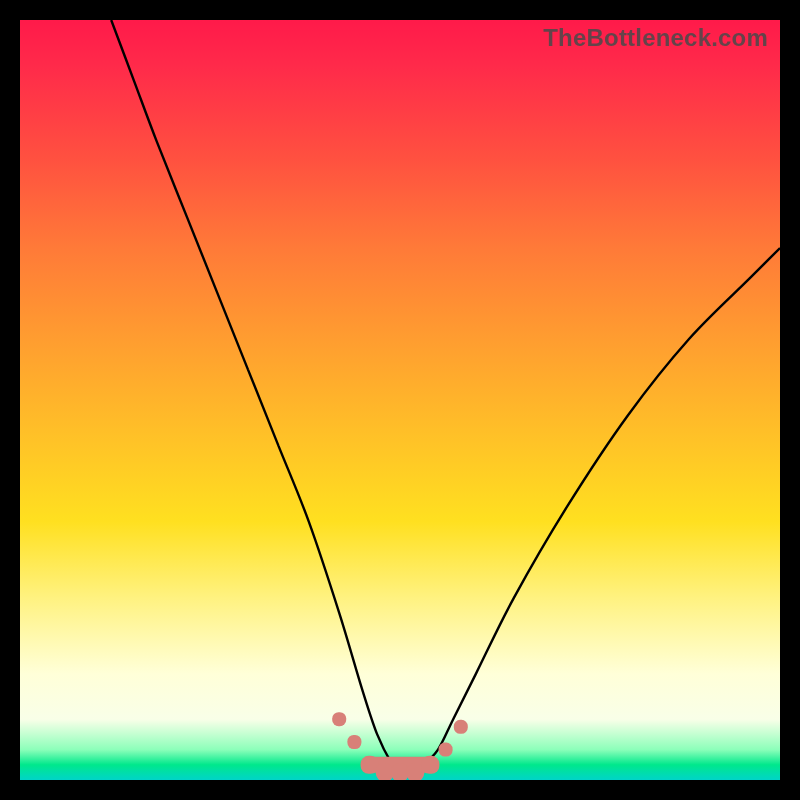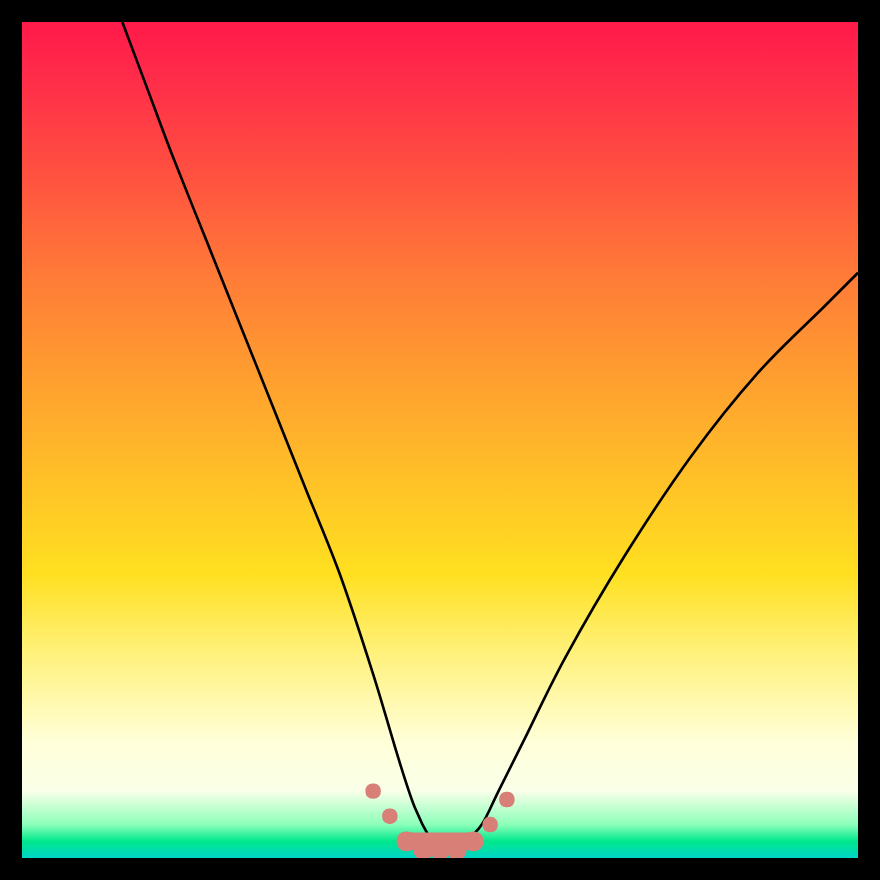--- a/index.html
+++ b/index.html
@@ -61,20 +61,21 @@
     width: 760px;
     height: 760px;
   }
 </style>
 </head>
 <body>
 
 <div class="frame">
   <div class="plot-bg"></div>
 
+  <div class="watermark">TheBottleneck.com</div>
 
   <svg class="curve" viewBox="0 0 760 760" preserveAspectRatio="none">
     <path id="curve-path" fill="none" stroke="#000" stroke-width="2.4" d="M 91.2 0 C 95 10.133333333333326 106.4 40.53333333333329 114 60.799999999999955 C 121.6 81.06666666666662 127.93333333333332 98.80000000000001 136.79999999999998 121.60000000000002 C 145.66666666666666 144.40000000000003 157.06666666666666 172.2666666666667 167.2 197.60000000000002 C 177.33333333333331 222.93333333333334 187.46666666666667 248.26666666666665 197.6 273.59999999999997 C 207.73333333333332 298.9333333333333 217.86666666666667 324.26666666666665 228 349.59999999999997 C 238.13333333333333 374.9333333333333 248.2666666666667 400.2666666666667 258.40000000000003 425.6 C 268.53333333333336 450.93333333333334 278.6666666666667 473.7333333333333 288.8 501.59999999999997 C 298.93333333333334 529.4666666666666 310.3333333333333 564.9333333333333 319.2 592.8 C 328.06666666666666 620.6666666666666 335.6666666666667 648.5333333333333 342 668.8 C 348.3333333333333 689.0666666666666 352.1333333333333 701.7333333333333 357.2 714.4 C 362.26666666666665 727.0666666666666 368.59999999999997 738.4666666666666 372.4 744.8 C 376.2 751.1333333333333 377.46666666666664 751.1333333333333 380 752.4 C 382.53333333333336 753.6666666666666 383.8 753.6666666666666 387.6 752.4 C 391.40000000000003 751.1333333333333 397.73333333333335 748.5999999999999 402.8 744.8 C 407.8666666666667 741 412.9333333333334 737.2 418.00000000000006 729.6 C 423.0666666666667 722 426.8666666666667 711.8666666666667 433.2 699.2 C 439.5333333333333 686.5333333333334 445.8666666666667 673.8666666666667 456 653.6 C 466.1333333333333 633.3333333333334 478.8 605.4666666666667 494 577.6 C 509.2 549.7333333333333 528.1999999999999 516.8000000000001 547.1999999999999 486.40000000000003 C 566.1999999999999 456 587.7333333333333 423.06666666666666 608 395.2 C 628.2666666666667 367.3333333333333 648.5333333333333 342.00000000000006 668.8 319.20000000000005 C 689.0666666666666 296.40000000000003 714.4 273.59999999999997 729.6 258.4 C 744.8000000000001 243.19999999999996 754.9333333333334 233.06666666666666 760 228"></path>
     <g id="marker-group">
         <rect x="343.6" y="736.8" width="72.80000000000001" height="16" rx="8" fill="#d88078"></rect>
         <rect x="312.2" y="692.2" width="14" height="14" rx="6.3" fill="#d88078"></rect>
         <rect x="327.4" y="715" width="14" height="14" rx="6.3" fill="#d88078"></rect>
         <rect x="340.6" y="735.8" width="18" height="18" rx="8.1" fill="#d88078"></rect>
         <rect x="355.8" y="743.4" width="18" height="18" rx="8.1" fill="#d88078"></rect>
         <rect x="371" y="743.4" width="18" height="18" rx="8.1" fill="#d88078"></rect>

